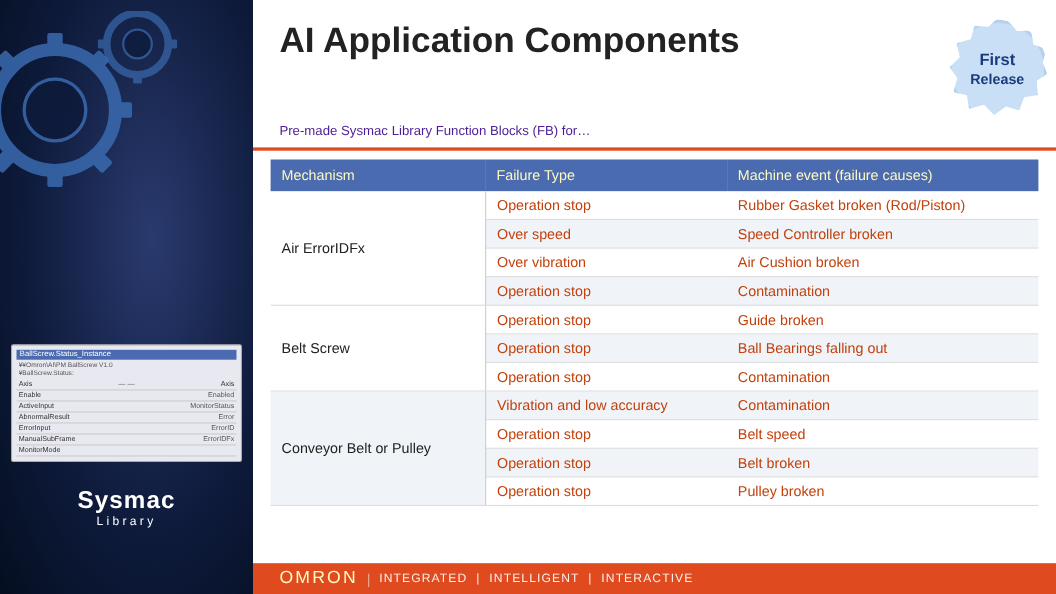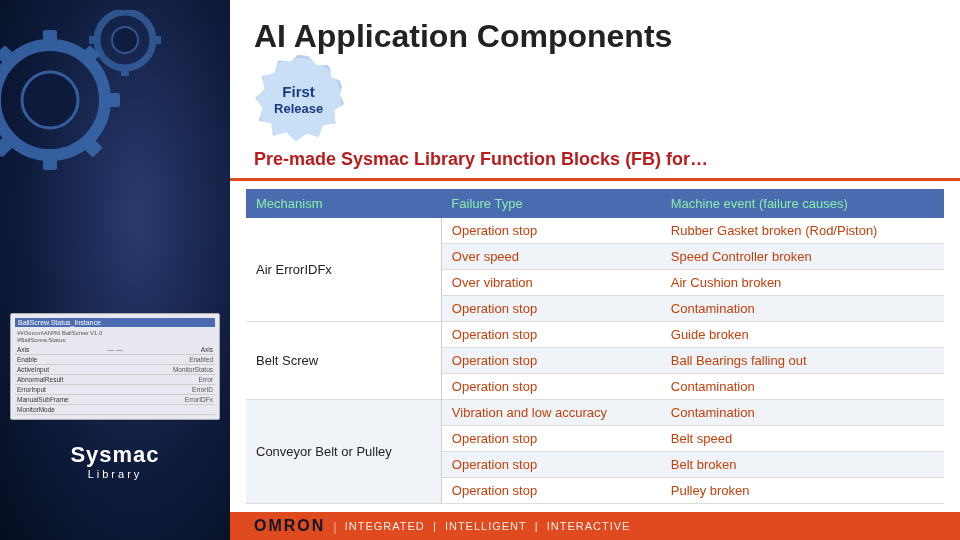--- a/index.html
+++ b/index.html
@@ -90,21 +90,20 @@
       background: #fff;
       padding: 0;
     }
 
     
     .header {
       padding: 18px 8px 0 24px;
       display: flex;
       align-items: flex-start;
       justify-content: space-between;
-      flex-direction: column;
     }
     .title {
       font-size: 32px;
       font-weight: bold;
       color: #222;
     }
     .first-release-badge {
       width: 90px;
       height: 90px;
       background: #e8f0f8;
@@ -119,40 +118,39 @@
       line-height: 1.3;
       transform: rotate(12deg);
       border: 3px solid #b8d0ef;
       position: relative;
       clip-path: polygon(50% 0%, 61% 8%, 75% 5%, 80% 18%, 94% 20%, 93% 34%, 100% 44%, 91% 53%, 95% 67%, 82% 72%, 80% 86%, 66% 85%, 56% 96%, 44% 88%, 30% 95%, 25% 82%, 11% 82%, 12% 67%, 2% 58%, 10% 46%, 4% 33%, 17% 26%, 18% 12%, 32% 10%, 39% 0%);
       background: #c8dff5;
     }
 
     .subtitle {
       padding: 4px 24px 8px 24px;
-      font-size: 18px;
-      color: #b91c1c;
+      font-size: 12px;
+      color: #4c1d95;
       border-bottom: 3px solid #e04a1f;
       margin-bottom: 8px;
-      font-weight: bold;
     }
 
     
     .table-wrap {
       padding: 0 16px;
       flex: 1;
     }
     table {
       width: 100%;
       border-collapse: collapse;
       font-size: 13px;
     }
     thead tr {
       background: #4a6baf;
-      color: #86efac;
+      color: #fef9c3;
     }
     thead th {
       padding: 7px 10px;
       text-align: left;
       font-weight: normal;
       font-size: 13px;
     }
     tbody tr {
       border-bottom: 1px solid #ddd;
     }
@@ -175,23 +173,23 @@
 
     
     .footer {
       background: #e04a1f;
       padding: 5px 24px;
       display: flex;
       align-items: center;
       gap: 8px;
     }
     .footer-logo {
-      color: #0f172a;
+      color: #fef9c3;
       font-size: 16px;
-      font-weight: bold;
+      font-weight: normal;
       letter-spacing: 2px;
     }
     .footer-divider {
       color: rgba(255,255,255,0.5);
       font-size: 13px;
     }
     .footer-tagline {
       color: rgba(255,255,255,0.9);
       font-size: 11px;
       letter-spacing: 1px;

